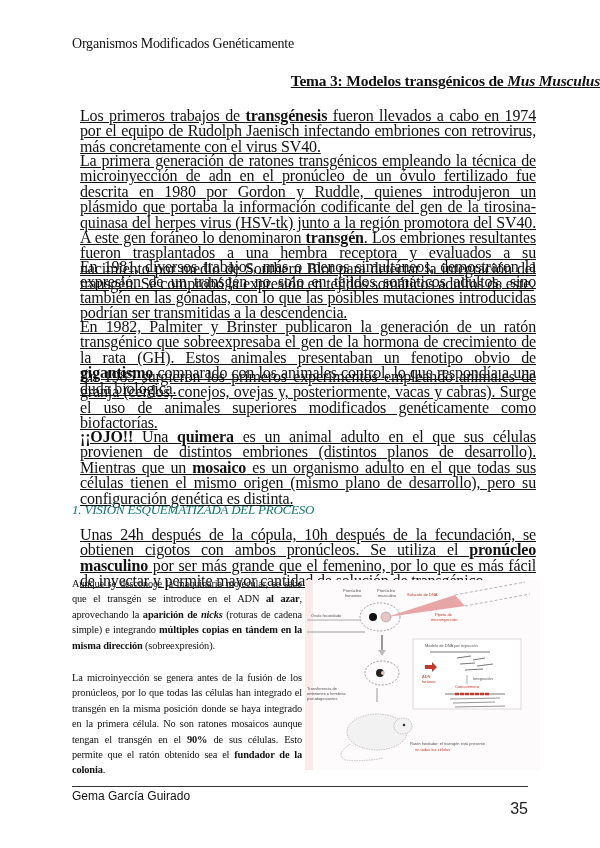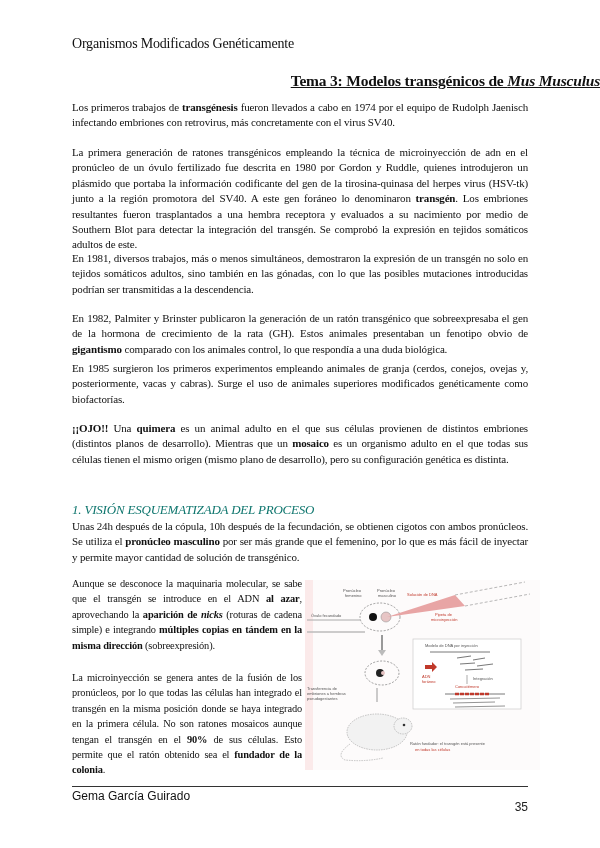--- a/index.html
+++ b/index.html
@@ -2,28 +2,28 @@
 <html><head>
   <meta charset="utf-8">
   <style>
     html, body { margin: 0; padding: 0; background: #ffffff; }
     body { width: 600px; height: 848px; position: relative; overflow: hidden;
       font-family: "Liberation Serif", "DejaVu Serif", serif; color: #111; }
     .page { position: absolute; left: 0; top: 0; width: 600px; height: 848px; }
     .running-header { position: absolute; left: 72px; top: 36px; font-size: 14px; letter-spacing: -0.2px; color: #111; }
     .title { position: absolute; left: 0; right: 0; top: 72px; text-align: right; font-size: 15.5px; font-weight: bold; text-decoration: underline; letter-spacing: -0.2px; }
     .title i { font-style: italic; }
-    .para { position: absolute; left: 72px; width: 456px; font-size: 11px; line-height: 15.4px; text-align: justify; letter-spacing: -0.15px; margin: 0; }
+    .para { position: absolute; left: 72px; width: 456px; font-size: 16px; line-height: 15.4px; text-align: justify; letter-spacing: -0.15px; margin: 8px; text-decoration: underline; }
     .para b { font-weight: bold; }
     .section-heading { position: absolute; left: 72px; top: 502px; font-size: 13px; color: #0f766e; letter-spacing: -0.2px; font-style: italic; }
     .col-para { position: absolute; left: 72px; width: 230px; font-size: 10.4px; line-height: 15.4px; text-align: justify; letter-spacing: -0.15px; margin: 0; }
     .figure { position: absolute; left: 305px; top: 580px; width: 235px; height: 190px; background: #fdfbfb; }
     .footer-rule { position: absolute; left: 72px; top: 786px; width: 456px; height: 1px; background: #333; }
     .footer-author { position: absolute; left: 72px; top: 789px; font-family: "Liberation Sans", "DejaVu Sans", sans-serif; font-size: 12px; color: #111; }
-    .page-number { position: absolute; left: 508px; top: 800px; width: 20px; text-align: right; font-family: "Liberation Sans", "DejaVu Sans", sans-serif; font-size: 12px; color: #222; }
+    .page-number { position: absolute; left: 508px; top: 800px; width: 20px; text-align: right; font-family: "Liberation Sans", "DejaVu Sans", sans-serif; font-size: 16px; color: #222; }
     .fig-text { font-family: "Liberation Sans", "DejaVu Sans", sans-serif; font-size: 4px; fill: #555; }
     .fig-text-red { font-family: "Liberation Sans", "DejaVu Sans", sans-serif; font-size: 4px; fill: #c0392b; }
   </style>
 </head>
 <body>
 
 <div class="page">
 
   <div class="running-header">Organismos Modificados Genéticamente</div>
 

